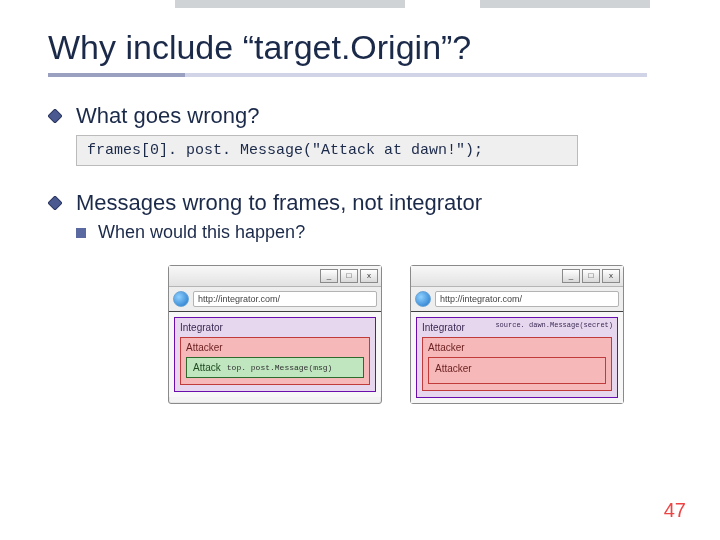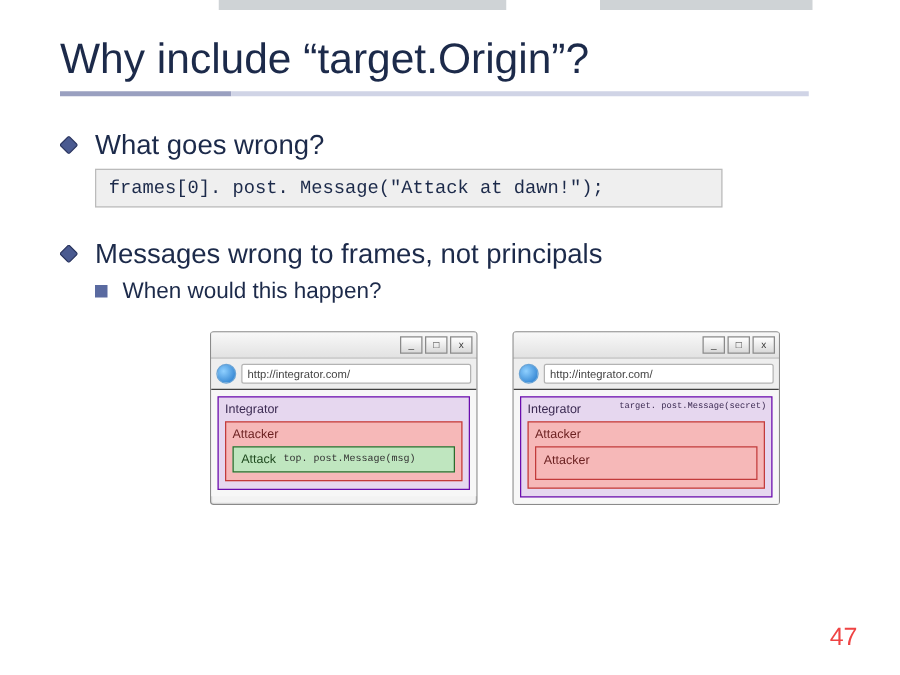--- a/index.html
+++ b/index.html
@@ -76,21 +76,21 @@
 
     <div class="codebox">frames[0]. post. Message("Attack at dawn!");</div>
 
     <div class="bullet" style="margin-top:24px">
       <span class="bicon">
         <svg width="14" height="14" viewBox="0 0 14 14">
             <rect x="2" y="2" width="10" height="10" transform="rotate(45 7 7)" fill="#4a5a90" stroke="#2b3660"></rect>
           </svg>
       </span>
       <span class="btxt">
-        <span>Messages wrong to </span><span class="ital">frames</span><span>, not principals</span>
+        <span>Messages wrong to </span><span class="ital">frames</span><span>, not integrator</span>
       </span>
     </div>
 
     <div class="sub">
       <span class="sq"></span>
       <span class="stxt">When would this happen?</span>
     </div>
 
     <div class="diagrams">
 
@@ -124,21 +124,21 @@
           <div class="wbtn">□</div>
           <div class="wbtn">x</div>
         </div>
         <div class="addr">
           <span class="globe"></span>
           <div class="urlbox">http://integrator.com/</div>
         </div>
         <div class="viewport">
           <div class="integrator">
             <div class="lbl-integrator">Integrator</div>
-            <span class="src-label">target. post.Message(secret)</span>
+            <span class="src-label">source. dawn.Message(secret)</span>
             <div class="attacker">
               <div class="lbl-attacker">Attacker</div>
               <div class="attacker-inner">
                 <div class="lbl-attacker">Attacker</div>
               </div>
             </div>
           </div>
         </div>
       </div>
 

